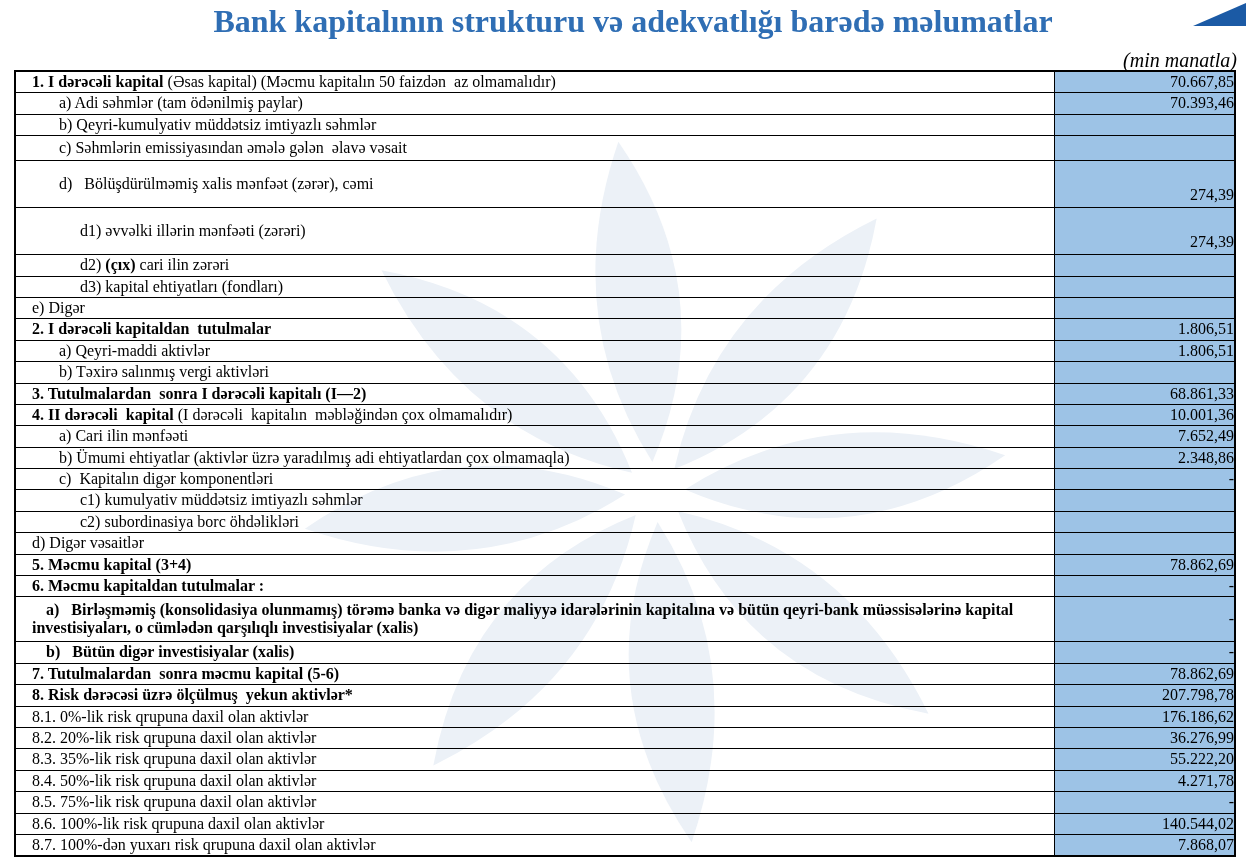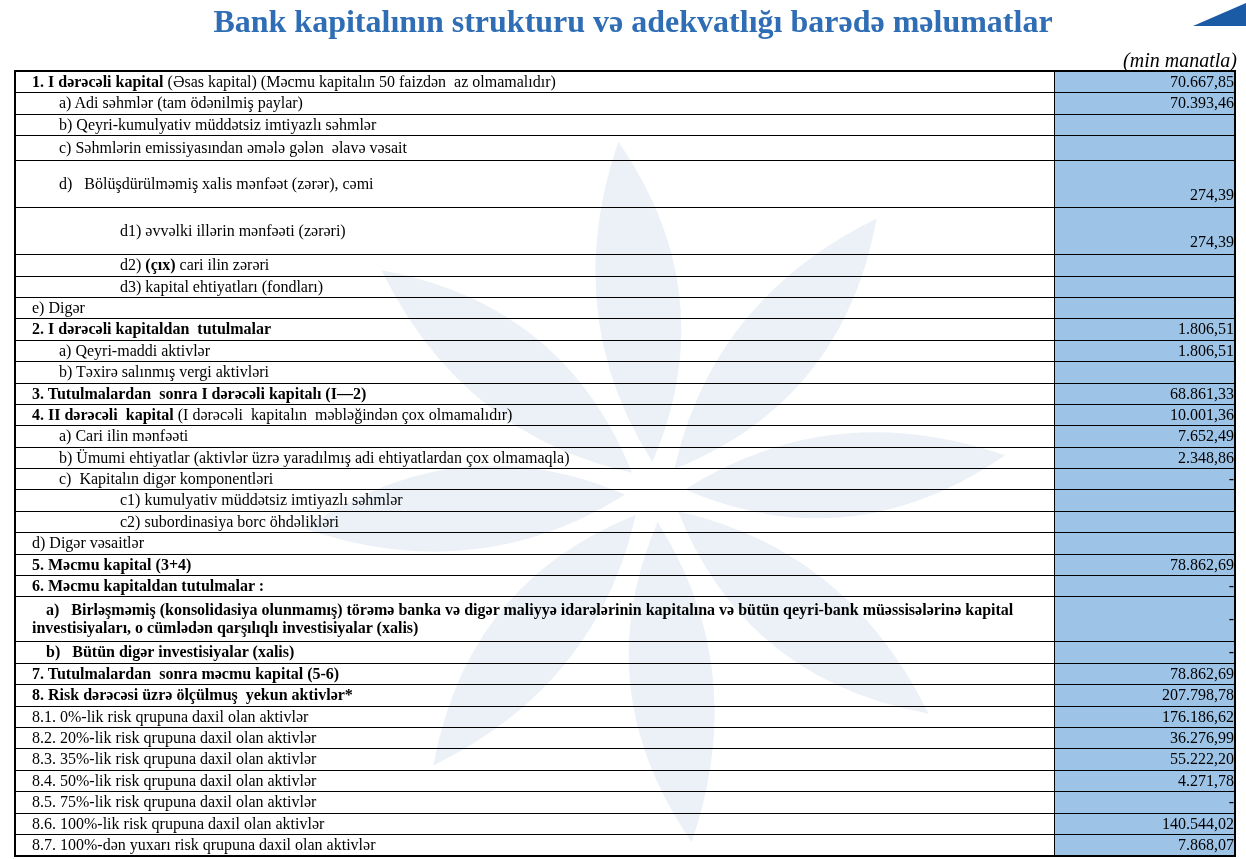--- a/index.html
+++ b/index.html
@@ -35,21 +35,21 @@
   table.cap-table td{
     border:1px solid var(--border-dark);
     font-size:16px;line-height:1.15;vertical-align:middle;padding:0;
   }
   td.lbl{background:transparent;}
   td.lbl .seg{white-space:pre-wrap;}
   td.lbl .b{font-weight:bold;}
   td.lbl div.pad{padding-top:1px;padding-bottom:1px;}
   .lvl1 div.pad{padding-left:16px;}
   .lvl2 div.pad{padding-left:43px;}
-  .lvl3 div.pad{padding-left:64px;margin-left:40px;}
+  .lvl3 div.pad{padding-left:64px;}
   .lvlh div.pad{padding-left:16px;text-indent:14px;font-weight:bold;}
   td.val{
     width:181px;background:var(--cell-blue);
     border-left:2px solid var(--border-dark);
     text-align:right;padding:1px 5px 1px 2px;
   }
   td.val.vbottom{vertical-align:bottom;padding-bottom:3px;}
 </style>
 </head>
 <body>

